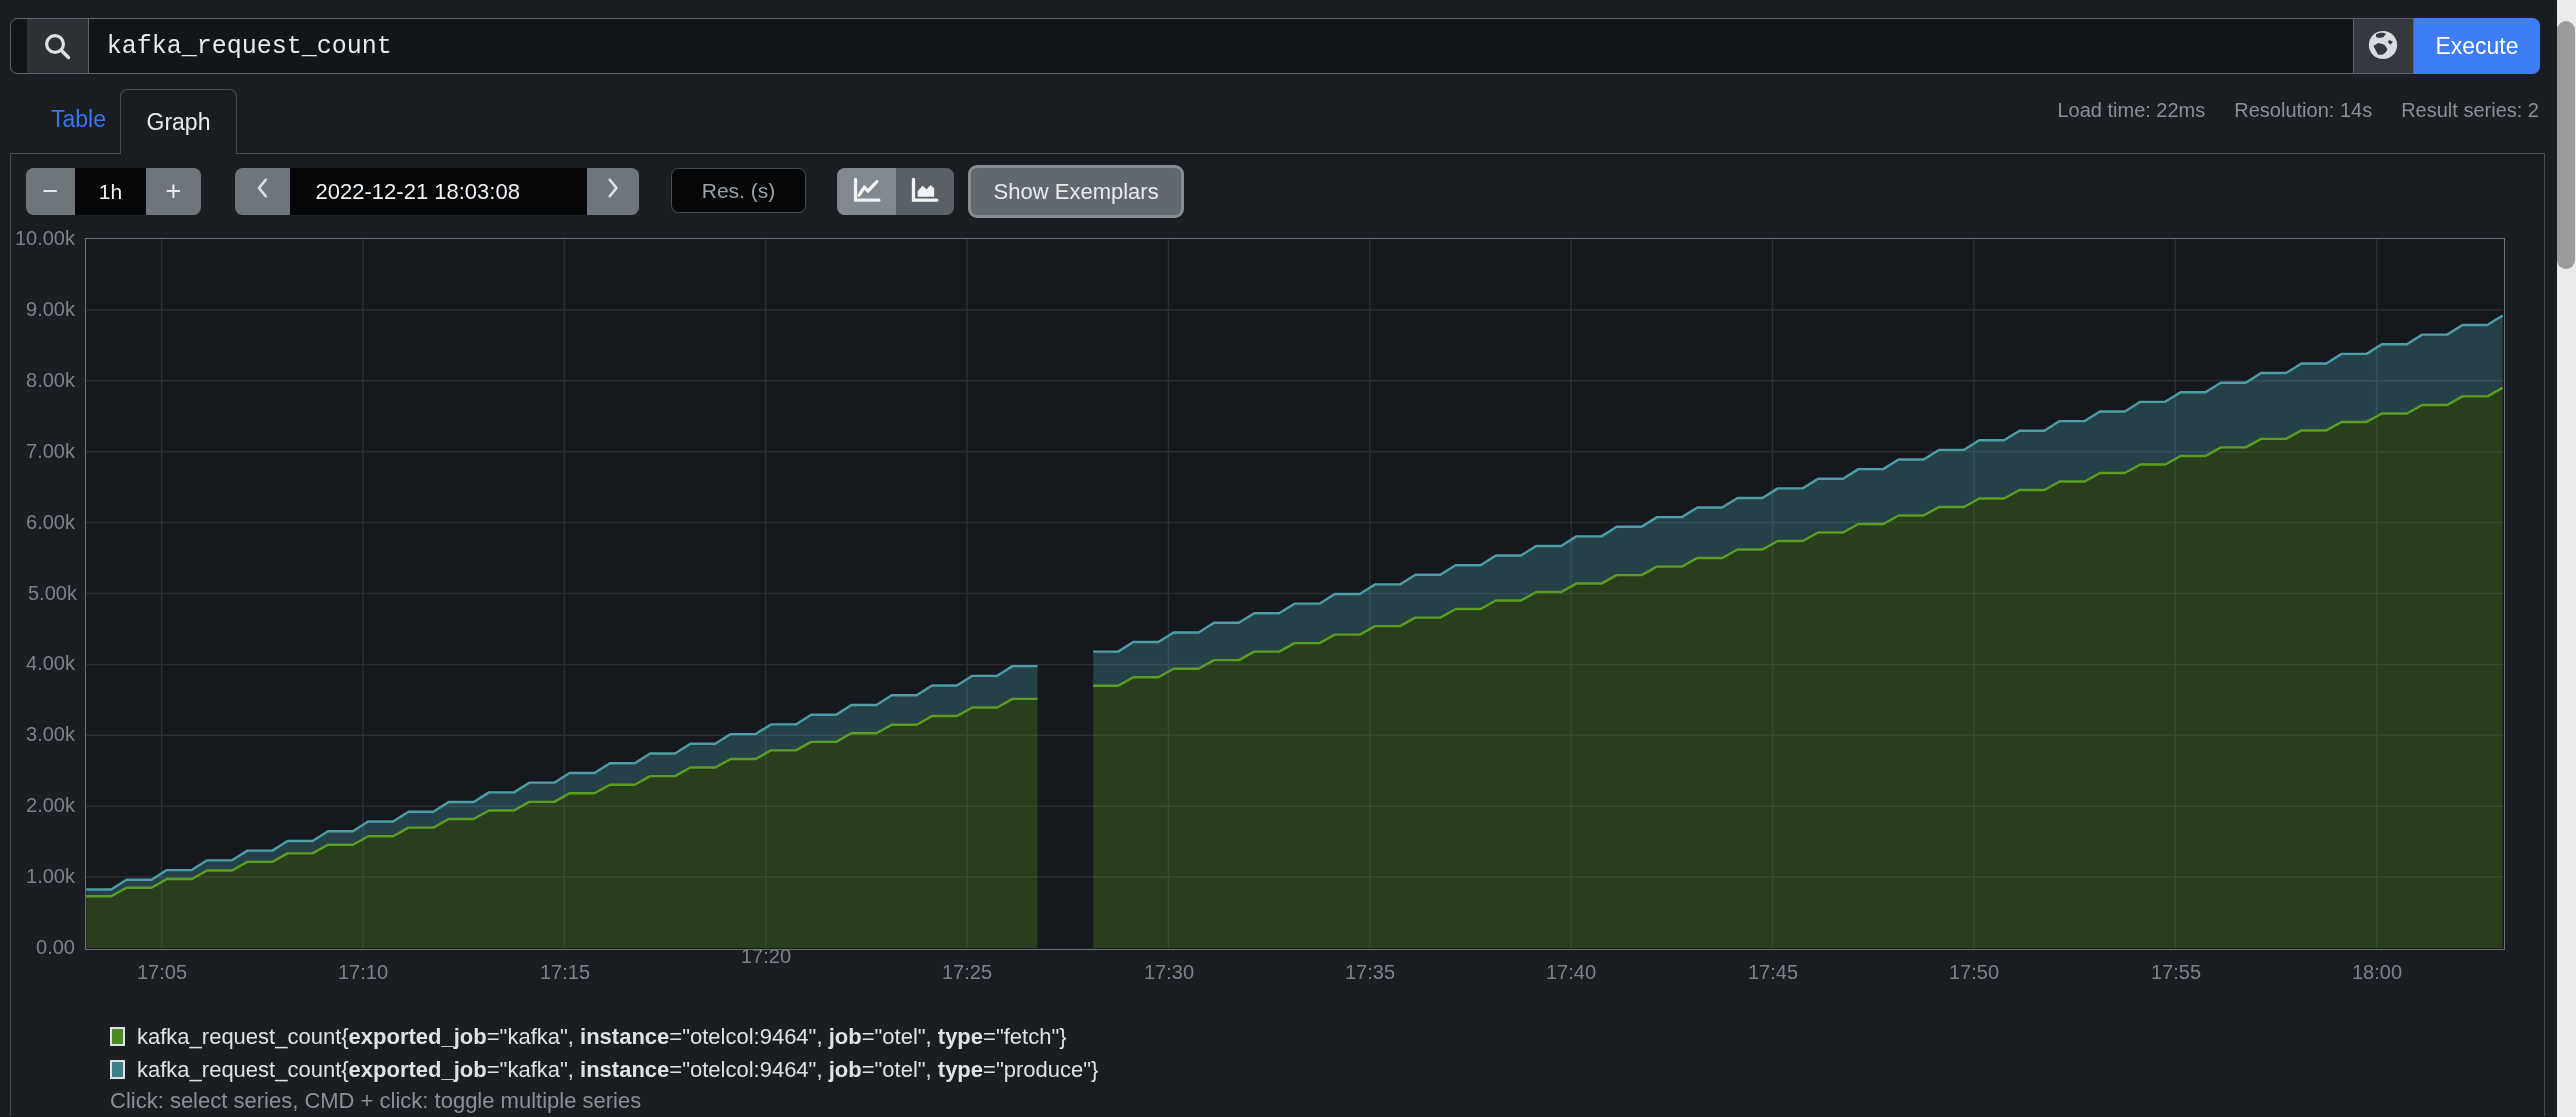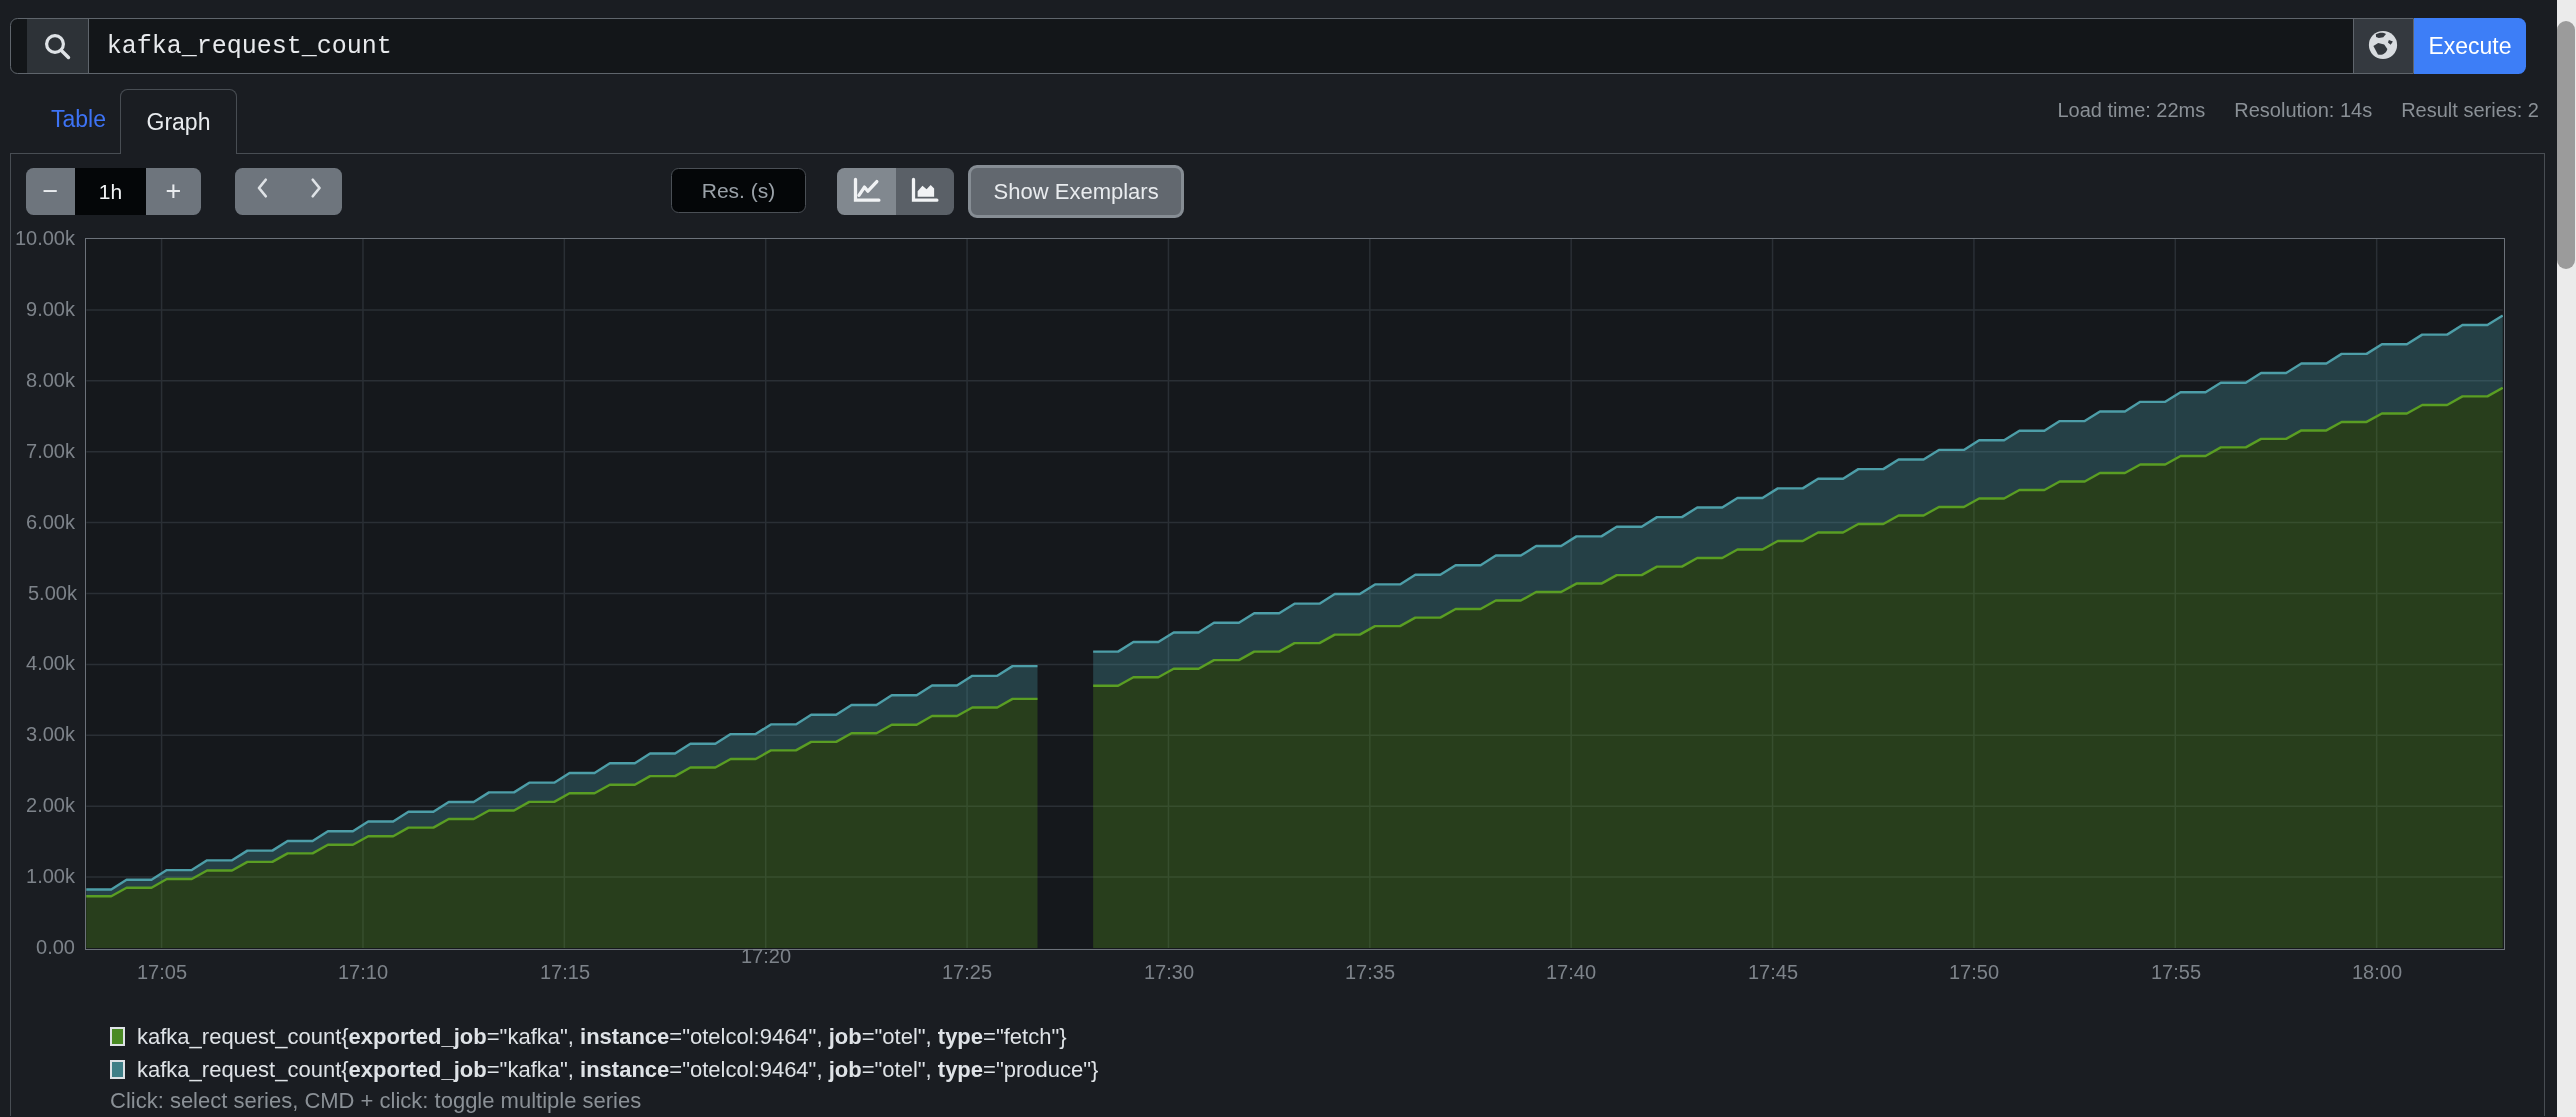--- a/index.html
+++ b/index.html
@@ -23,21 +23,21 @@
   .qinput {
     flex:1; background:#131619; border:none; outline:none; color:#e8eaed;
     font-family:"Liberation Mono","DejaVu Sans Mono",monospace;
     font-size:25px; padding:0 18px;
   }
   .globe-btn {
     width:60px; flex:none; background:#34393f; border:none; border-left:1.5px solid #5f656c;
     display:flex; align-items:center; justify-content:center; cursor:pointer;
   }
   .execute-btn {
-    position:absolute; left:2414px; top:18px; width:112px; height:56px;
+    position:absolute; left:2414px; top:18px; width:126px; height:56px;
     background:#3d7ef7; color:#ffffff; font-size:23px; border:none;
     border-radius:0 7.5px 7.5px 0; cursor:pointer; font-family:inherit;text-align:center;
   }
   
   .stats { position:absolute; top:99px; right:37px; display:flex; gap:29px;
            font-size:20px; color:#8a9096; }
   
   .tab-table { position:absolute; left:51px; top:106px; font-size:23px;
                color:#3d73f5; background:none; border:none; cursor:pointer;
                font-family:inherit; }
@@ -136,20 +136,24 @@
 </div>
 
 <div class="ctl-group range-group">
   <button class="ctl-btn" style="width:55px">
     <span>
       <svg width="19.5" height="30" viewBox="0 0 26 40">
           <polyline points="17,9 8,20 17,31" fill="none" stroke="#dee2e6" stroke-width="3.6" stroke-linecap="round" stroke-linejoin="round"></polyline>
         </svg>
     </span>
   </button>
+  <div class="date-box">
+    <input class="blk-input date-input" value="2022-12-21 18:03:08" style="">
+    <button class="clear-x">×</button>
+  </div>
   <button class="ctl-btn" style="width:52px">
     <span>
       <svg width="19.5" height="30" viewBox="0 0 26 40">
           <polyline points="9,9 18,20 9,31" fill="none" stroke="#dee2e6" stroke-width="3.6" stroke-linecap="round" stroke-linejoin="round"></polyline>
         </svg>
     </span>
   </button>
 </div>
 
 <input class="res-input" placeholder="Res. (s)" style="">

